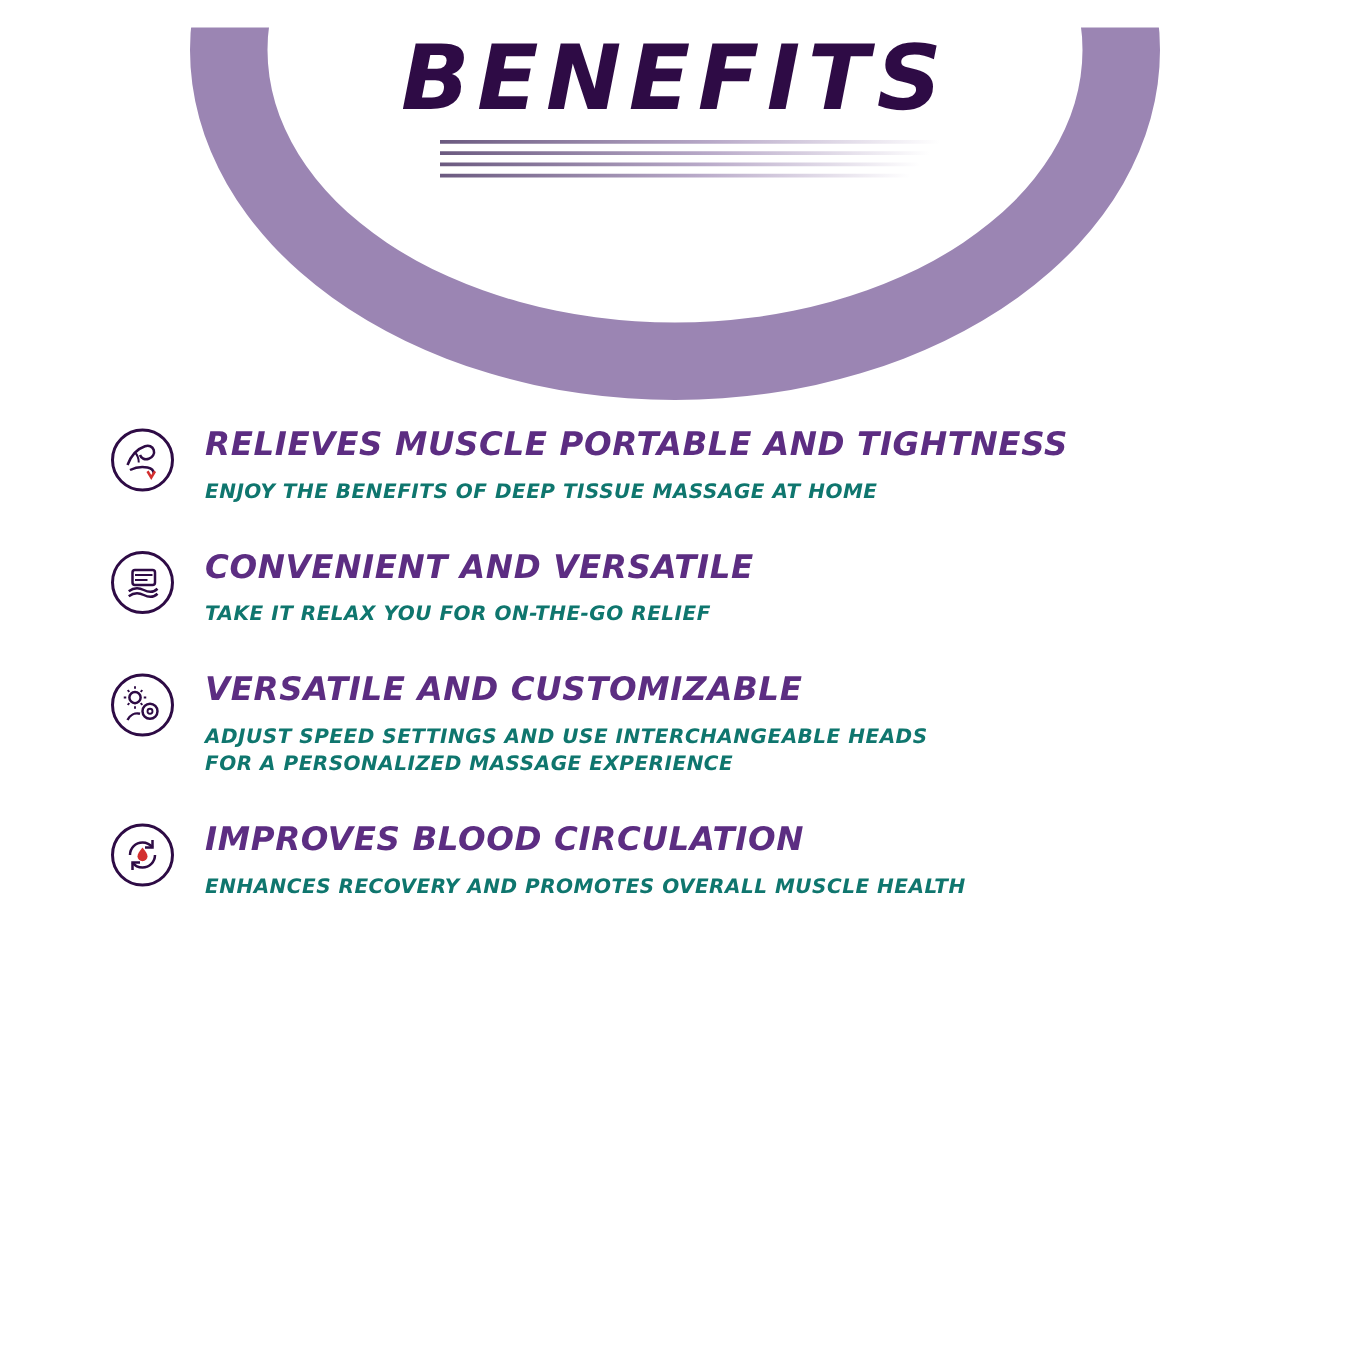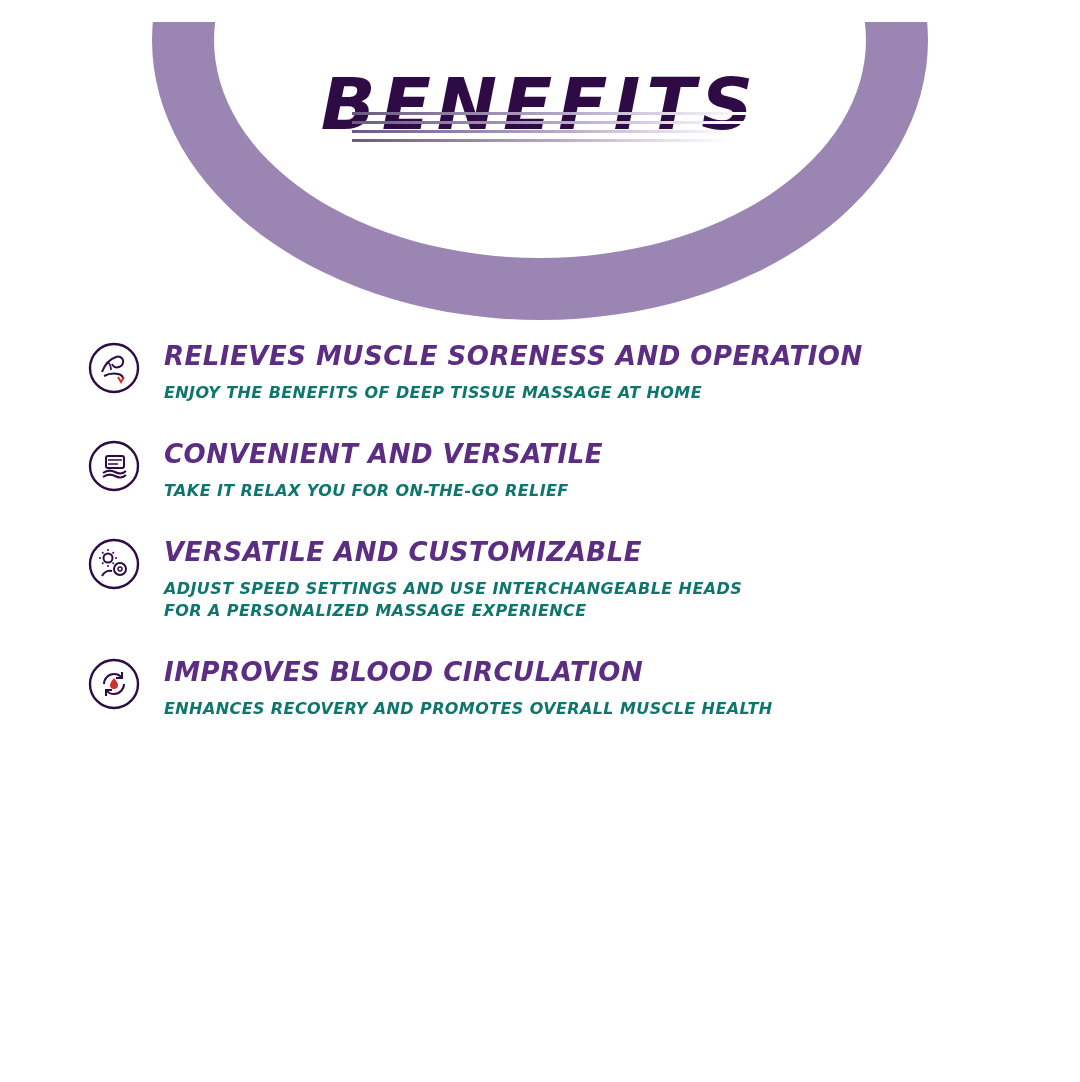--- a/index.html
+++ b/index.html
@@ -45,21 +45,20 @@
     width: 1080px;
     text-align: center;
     font-family: "DejaVu Sans", sans-serif;
     font-weight: 700;
     font-style: italic;
     font-size: 72px;
     letter-spacing: 6px;
     color: #2e0b45;
     z-index: 6;
     line-height: 1;
-    margin-top: 42px;
   }
 
   .title-rules {
     position: absolute;
     left: 352px;
     top: 112px;
     width: 400px;
     height: 36px;
     z-index: 6;
   }
@@ -149,21 +148,21 @@
       <span class="benefit-icon">
         <svg width="52" height="52" viewBox="0 0 52 52">
           <circle cx="26" cy="26" r="24" fill="none" stroke="#2e0b45" stroke-width="2.4"></circle>
           <path d="M14 30c3-8 8-13 14-15 3-1 6 0 7 3 1 3-1 6-4 7-3 1-6 0-7-3" fill="none" stroke="#2e0b45" stroke-width="2"></path>
           <path d="M16 34c4-2 9-3 14-2 3 .6 5 2.5 5 5" fill="none" stroke="#2e0b45" stroke-width="2"></path>
           <path d="M20 20c2 2 3 5 3 8" fill="none" stroke="#2e0b45" stroke-width="1.6"></path>
           <path d="M30 35l3 5 3-5" fill="none" stroke="#d32f2f" stroke-width="2"></path>
         </svg>
       </span>
       <div class="benefit-body">
-        <div class="benefit-title">RELIEVES MUSCLE SORENESS AND OPERATION</div>
+        <div class="benefit-title">RELIEVES MUSCLE PORTABLE AND TIGHTNESS</div>
         <div class="benefit-desc">ENJOY THE BENEFITS OF DEEP TISSUE MASSAGE AT HOME</div>
       </div>
     </div>
 
     <div class="benefit indent-a">
       <span class="benefit-icon">
         <svg width="52" height="52" viewBox="0 0 52 52">
           <circle cx="26" cy="26" r="24" fill="none" stroke="#2e0b45" stroke-width="2.4"></circle>
           <rect x="18" y="16" width="18" height="12" rx="2" fill="none" stroke="#2e0b45" stroke-width="2"></rect>
           <path d="M20 20h14M20 24h10" stroke="#2e0b45" stroke-width="1.6"></path>

